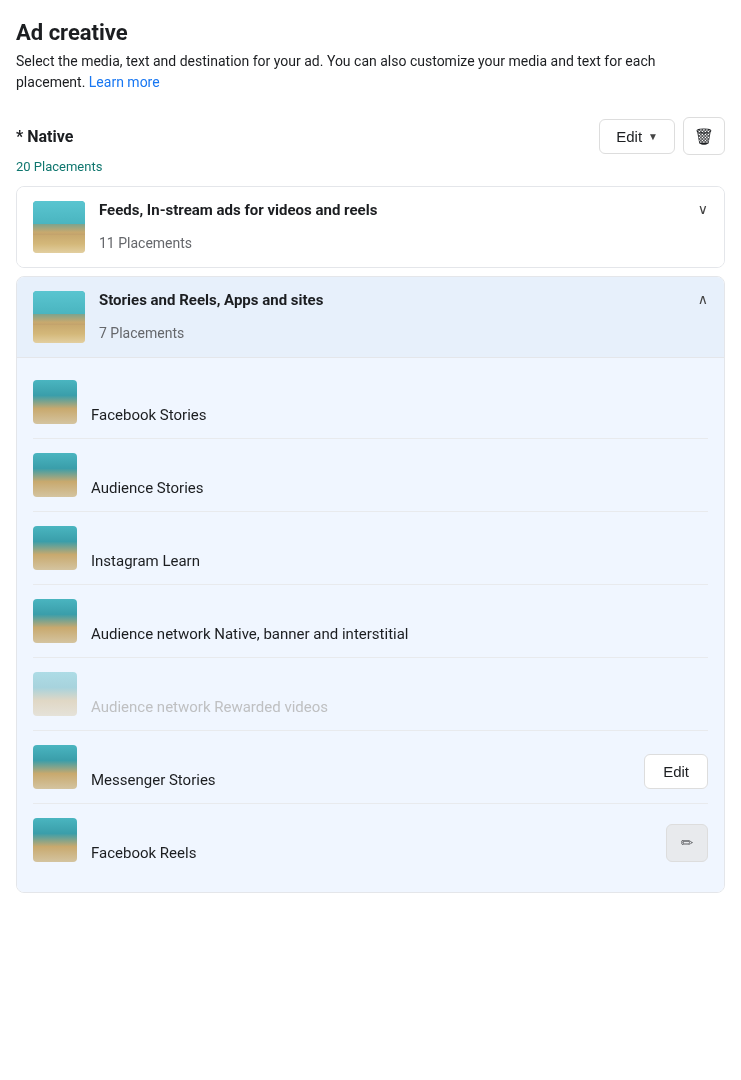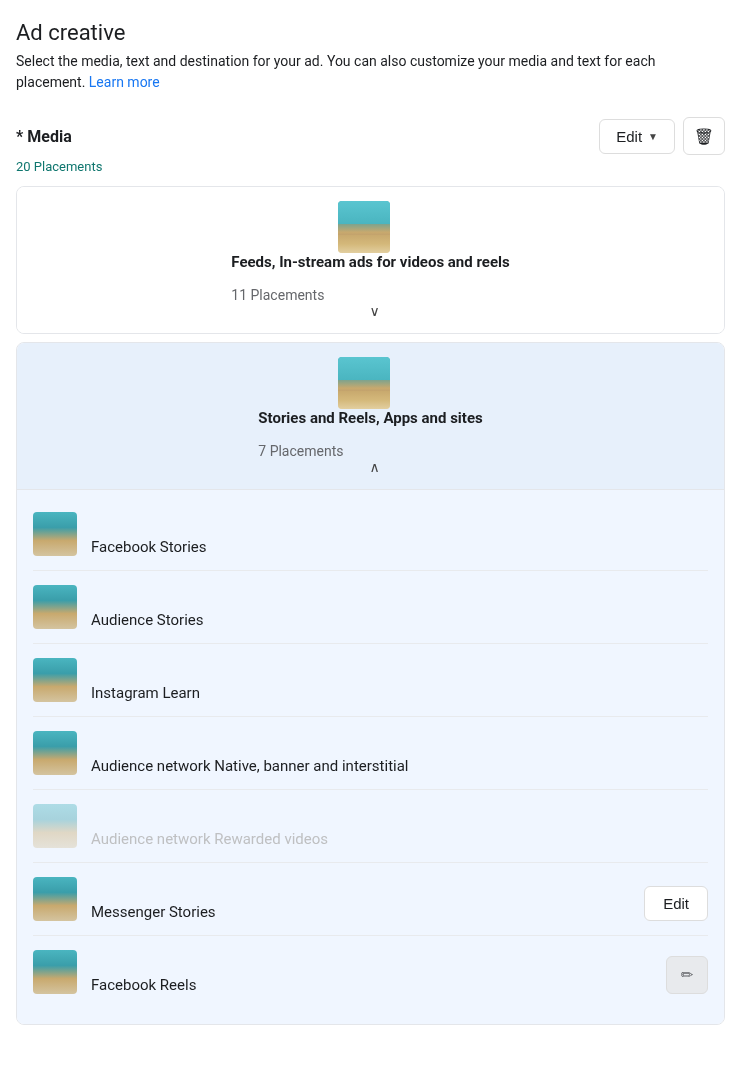--- a/index.html
+++ b/index.html
@@ -7,21 +7,21 @@
       font-family: -apple-system, BlinkMacSystemFont, 'Segoe UI', Roboto, Helvetica, Arial, sans-serif;
       background: #fff;
       width: 741px;
       min-height: 1080px;
       padding: 20px 16px;
       color: #1c1e21;
     }
 
     .page-title {
       font-size: 22px;
-      font-weight: 400;
+      font-weight: 700;
       margin-bottom: 6px;
     }
 
     .page-description {
       font-size: 14px;
       color: #1c1e21;
       line-height: 1.5;
       margin-bottom: 24px;
     }
 
@@ -90,25 +90,24 @@
 
     .placement-group {
       border: 1px solid #e4e6ea;
       border-radius: 8px;
       margin-bottom: 8px;
       overflow: hidden;
     }
 
     .placement-group-header {
       display: flex;
-      align-items: center;
+      align-items: flex-start;
       padding: 14px 16px;
       background: #fff;
       cursor: pointer;
-      flex-direction: column;
     }
 
     .placement-group-header.expanded {
       background: #e7f0fb;
     }
 
     .placement-group-header .thumb {
       width: 52px;
       height: 52px;
       border-radius: 4px;
@@ -253,21 +252,21 @@
 <div>
   <h1 class="page-title">Ad creative</h1>
   <p class="page-description">
     <span>Select the media, text and destination for your ad. You can also customize your media and text for each placement.</span>
     <a class="learn-more">Learn more</a>
   </p>
 </div>
 
 <div class="media-header">
   <div>
-    <div class="media-label">* Media</div>
+    <div class="media-label">* Native</div>
   </div>
   <div class="media-actions">
     <button class="edit-btn">
       <span>Edit</span>
       <span class="chevron">▼</span>
     </button>
     <button class="delete-btn">
       <span>🗑</span>
     </button>
   </div>

